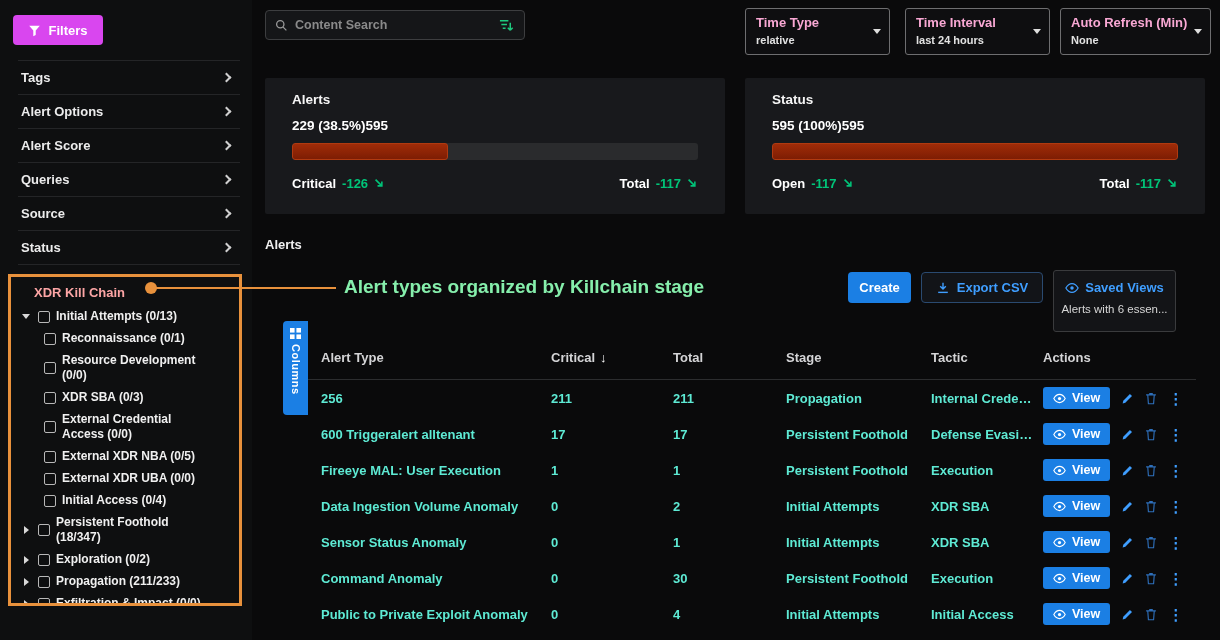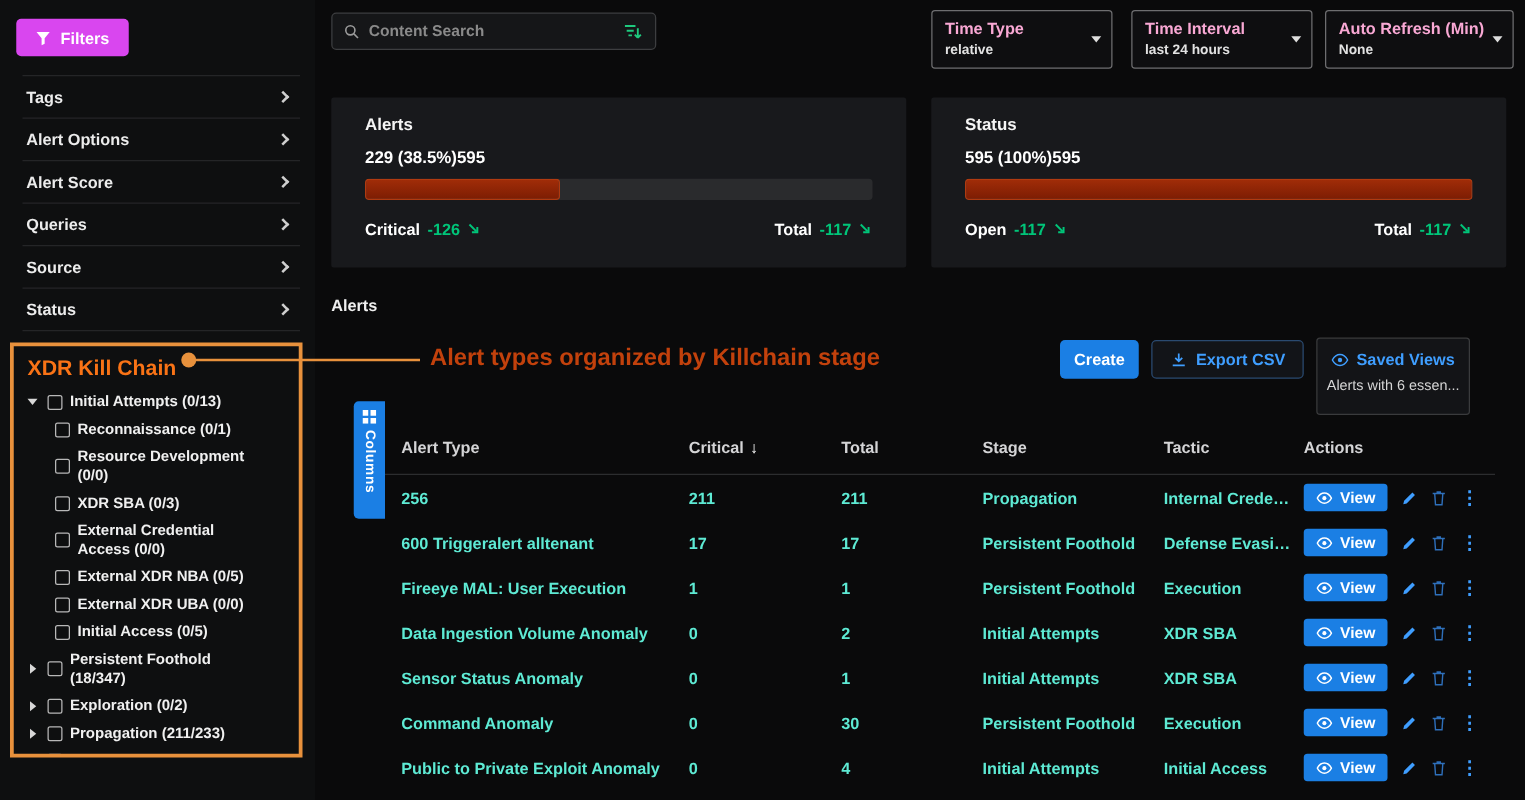--- a/index.html
+++ b/index.html
@@ -21,32 +21,32 @@
     height:34px; display:flex; align-items:center; justify-content:space-between;
     padding:0 10px 0 3px; border-bottom:1px solid #242527; cursor:pointer;
   }
   .menu-item .lbl { font-size:13px; font-weight:bold; color:#ececec; }
   .chev { width:7px; height:7px; border-top:2px solid #cfcfcf; border-right:2px solid #cfcfcf; transform:rotate(45deg); }
   
   .kc-box {
     position:absolute; left:8px; top:274px; width:234px; height:332px;
     border:3px solid #e8913c; padding:6px 4px 0 9px; overflow:hidden;
   }
-  .kc-title { font-size:17px; font-weight:bold; color:#f97316; margin:2px 0 9px 2px; cursor:pointer; }
+  .kc-title { font-size:13px; font-weight:bold; color:#fca5a5; margin:2px 0 9px 14px; cursor:pointer; }
   .tree-row { display:flex; align-items:center; gap:6px; margin-bottom:7px; cursor:pointer; }
   .tree-row .caret-box { width:12px; flex:none; display:flex; justify-content:center; }
   .caret-down { width:0; height:0; border-left:4px solid transparent; border-right:4px solid transparent; border-top:5px solid #d8d8d8; }
   .caret-right { width:0; height:0; border-top:4px solid transparent; border-bottom:4px solid transparent; border-left:5px solid #d8d8d8; }
   .cb { width:12px; height:12px; border:1.5px solid #b8b8b8; border-radius:2px; flex:none; background:transparent; }
   .tree-lbl { font-size:12px; font-weight:bold; color:#f0f0f0; line-height:15px; max-width:152px; }
   .lvl1 { margin-left:24px; }
   
   .callout-dot { position:absolute; left:145px; top:282px; width:12px; height:12px; border-radius:50%; background:#e8913c; }
   .callout-line { position:absolute; left:156px; top:287px; width:180px; height:2px; background:#e8913c; }
-  .annotation { position:absolute; left:344px; top:276px; font-size:19px; font-weight:bold; color:#c2410c; }
+  .annotation { position:absolute; left:344px; top:276px; font-size:19px; font-weight:bold; color:#86efac; }
   
   .search-box {
     position:absolute; left:265px; top:10px; width:260px; height:30px;
     background:#151618; border:1px solid #3d3e40; border-radius:4px;
     display:flex; align-items:center; padding:0 9px; gap:7px;
   }
   .search-box input {
     flex:1; background:transparent; border:none; outline:none; color:#ddd;
     font-family:inherit; font-size:12.5px; font-weight:bold;
   }
@@ -186,21 +186,21 @@
       <div class="tree-row lvl1">
         <span class="cb"></span>
         <span class="tree-lbl">External XDR NBA (0/5)</span>
       </div>
       <div class="tree-row lvl1">
         <span class="cb"></span>
         <span class="tree-lbl">External XDR UBA (0/0)</span>
       </div>
       <div class="tree-row lvl1">
         <span class="cb"></span>
-        <span class="tree-lbl">Initial Access (0/5)</span>
+        <span class="tree-lbl">Initial Access (0/4)</span>
       </div>
       <div class="tree-row">
         <span class="caret-box">
             <span class="caret-right"></span>
           </span>
         <span class="cb"></span>
         <span class="tree-lbl">Persistent Foothold (18/347)</span>
       </div>
       <div class="tree-row">
         <span class="caret-box">

